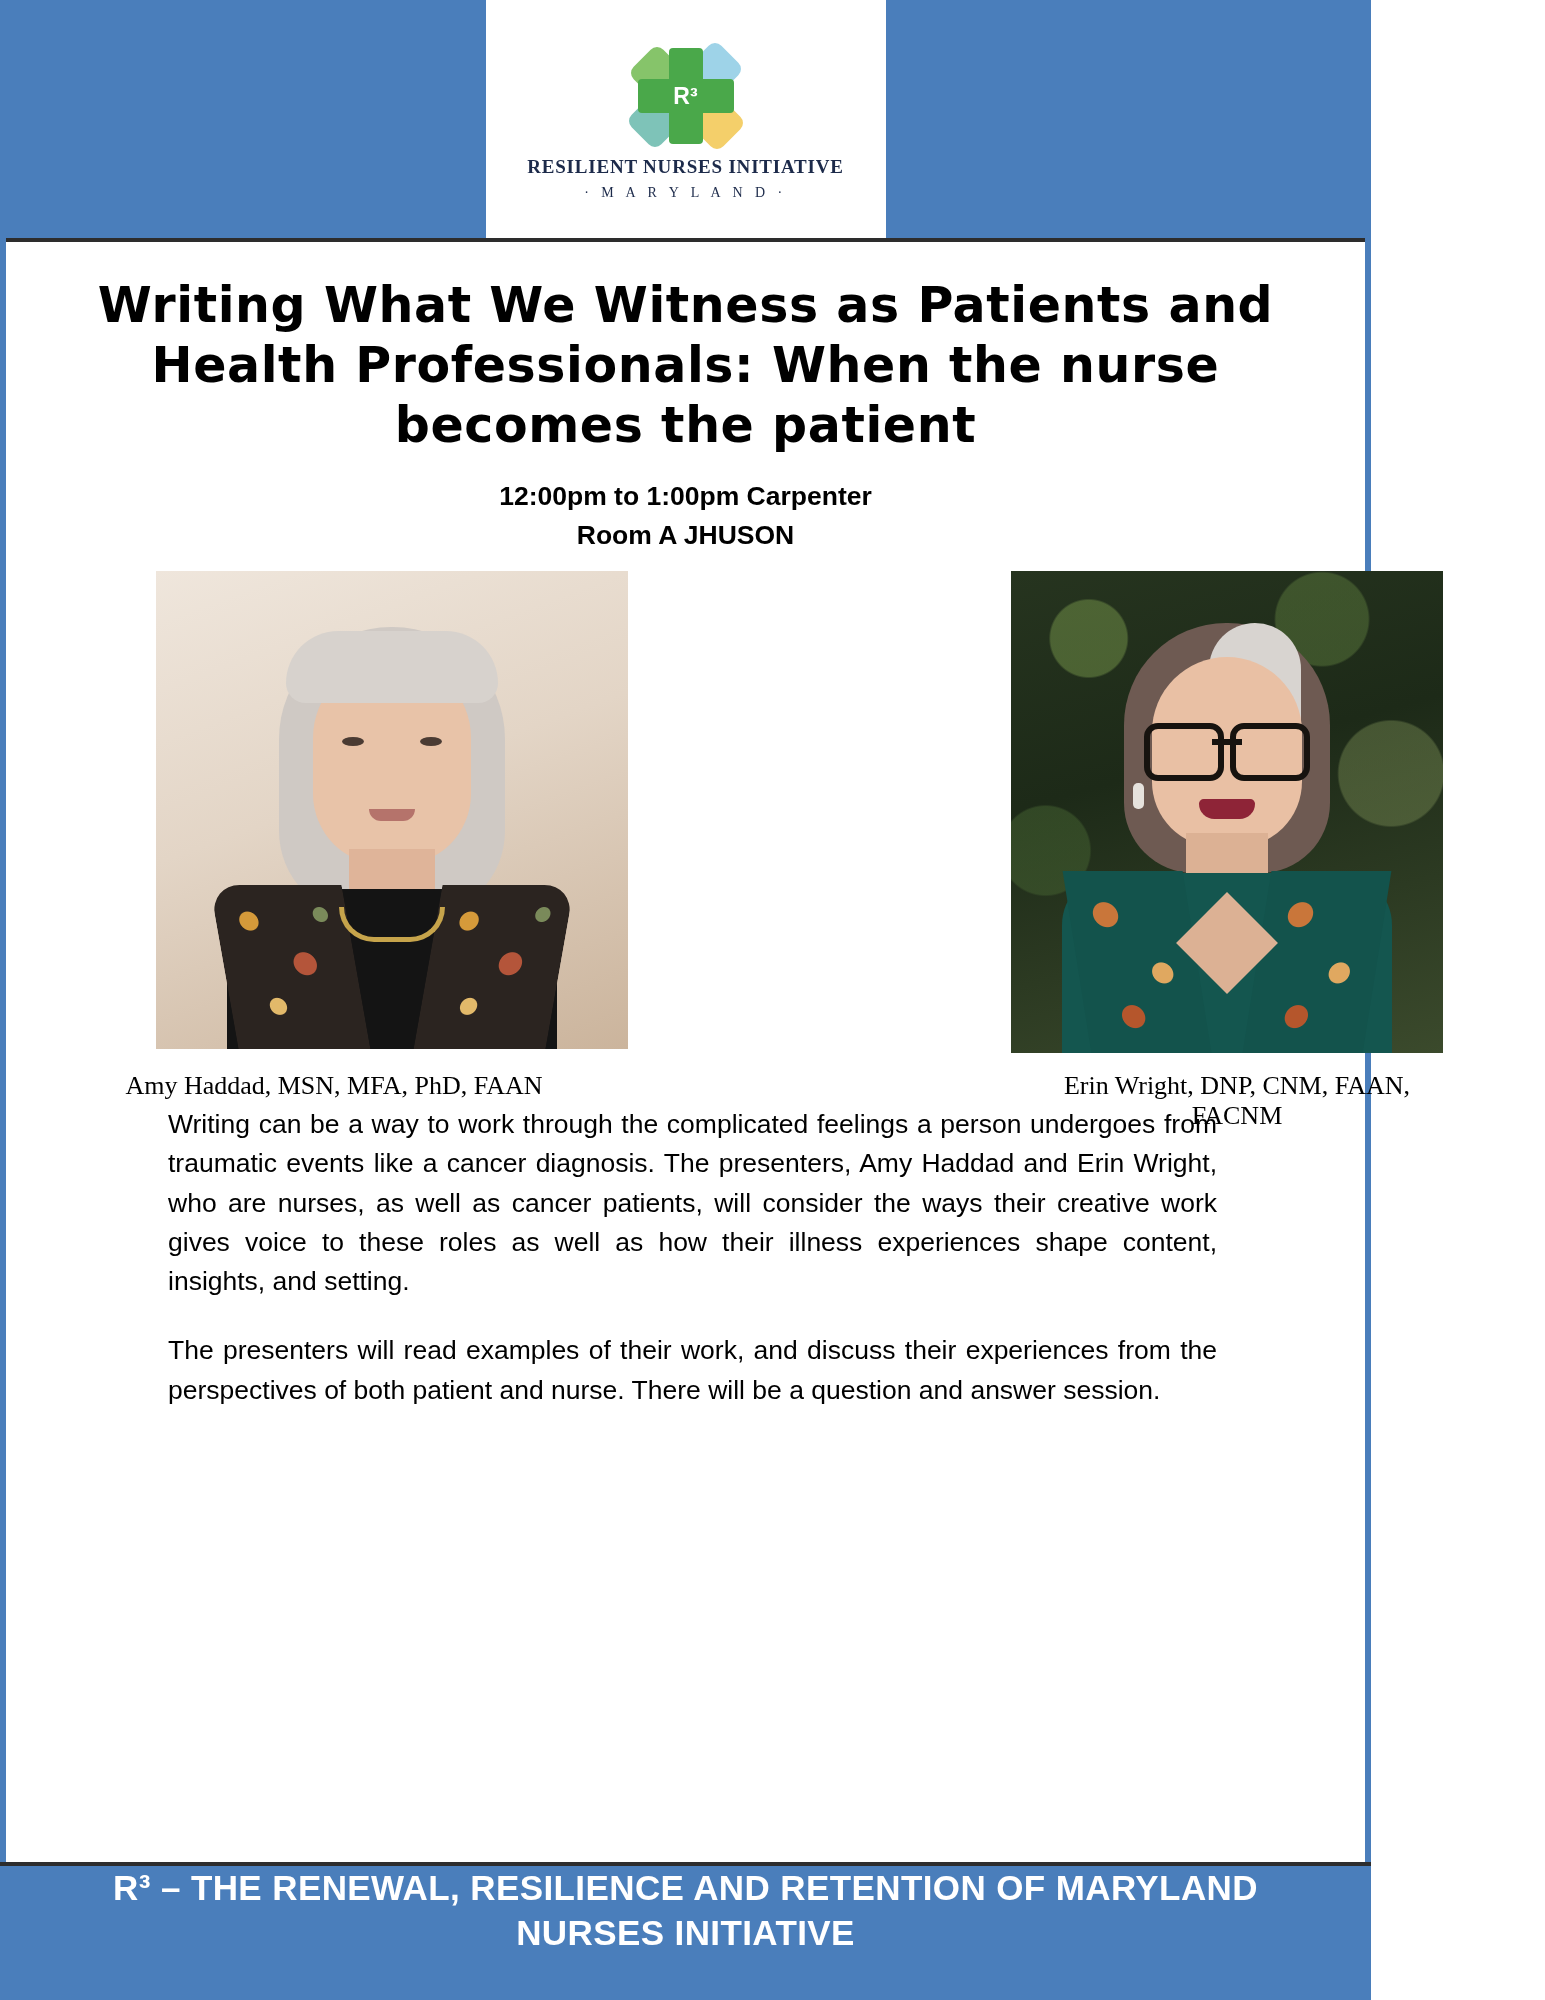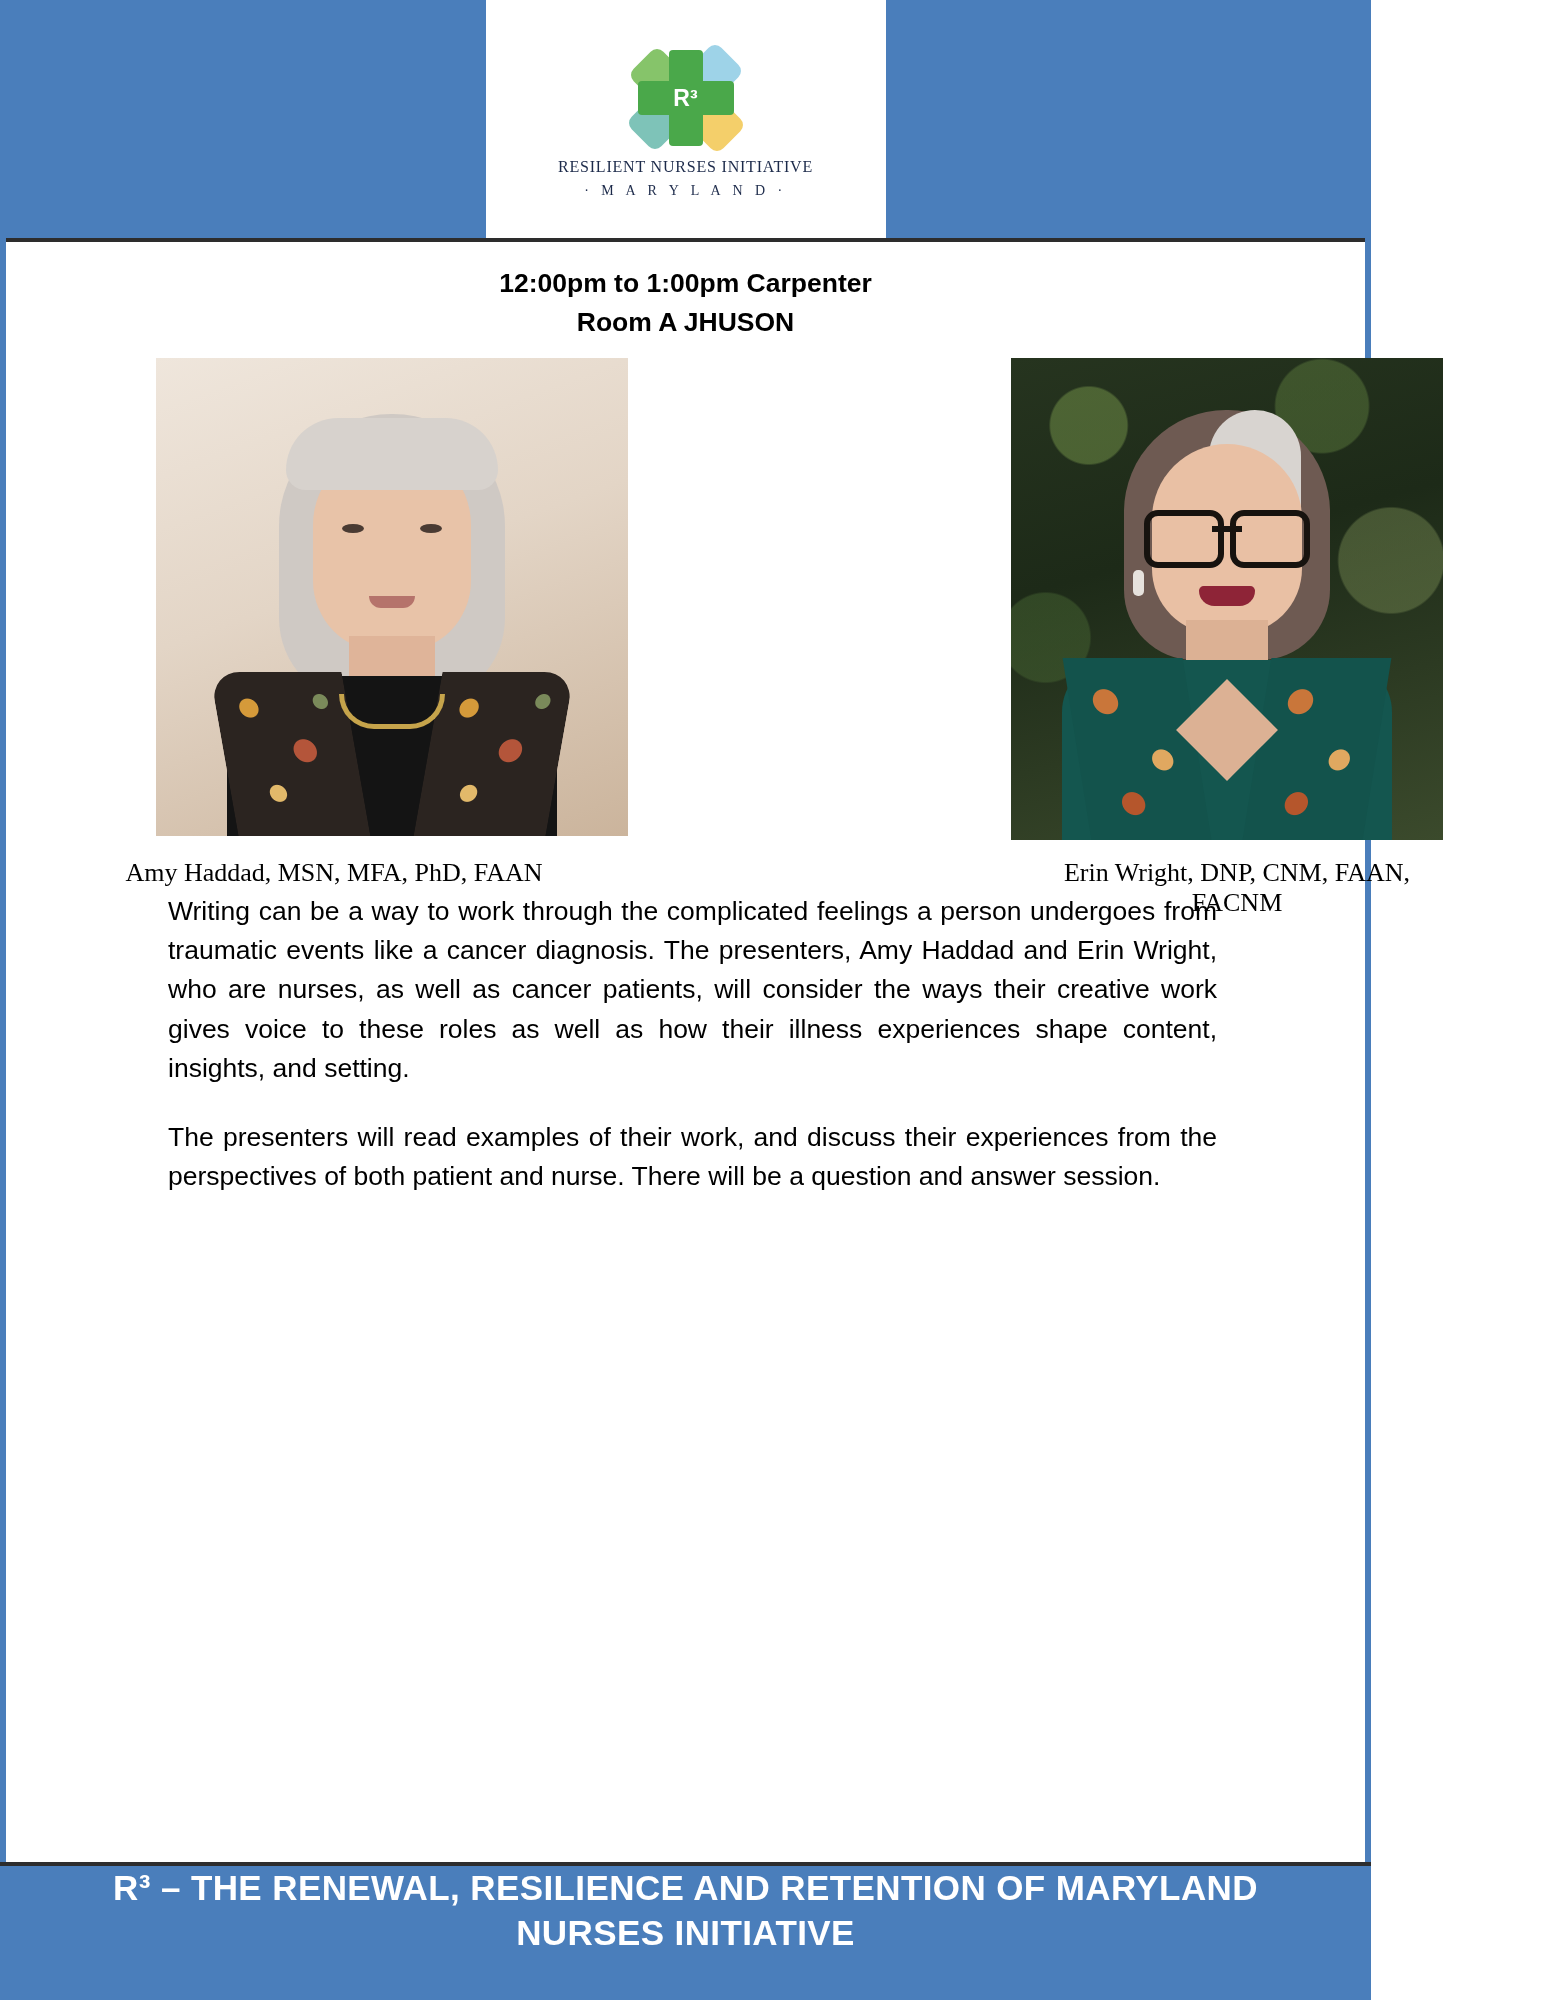--- a/index.html
+++ b/index.html
@@ -80,22 +80,22 @@
     top: 50%;
     transform: translate(-50%, -50%);
     color: #ffffff;
     font-size: 23px;
     font-weight: bold;
     font-family: "Liberation Sans", sans-serif;
     letter-spacing: 0px;
     z-index: 4;
   }
   .logo-name {
-    font-size: 16px;
-    font-weight: normal;
+    font-size: 19px;
+    font-weight: bold;
     letter-spacing: 0.8px;
     color: #1c2a4a;
     font-family: "Liberation Serif", serif;
   }
   .logo-sub {
     font-size: 14px;
     letter-spacing: 4.5px;
     color: #1c2a4a;
     margin-top: 7px;
     font-family: "Liberation Serif", serif;
@@ -436,20 +436,21 @@
         <div class="blob b4"></div>
         <div class="cross"></div>
         <div class="cross h"></div>
         <div class="r3">R³</div>
       </div>
       <div class="logo-name">RESILIENT NURSES INITIATIVE</div>
       <div class="logo-sub">· M A R Y L A N D ·</div>
     </div>
   </div>
 
+  <div class="title">Writing What We Witness as Patients and Health Professionals: When the nurse becomes the patient</div>
 
   <div class="details">
     <div>12:00pm to 1:00pm Carpenter</div>
     <div>Room A JHUSON</div>
   </div>
 
   <div class="speakers">
 
     <div class="speaker left">
       <div class="photo left p-a">

